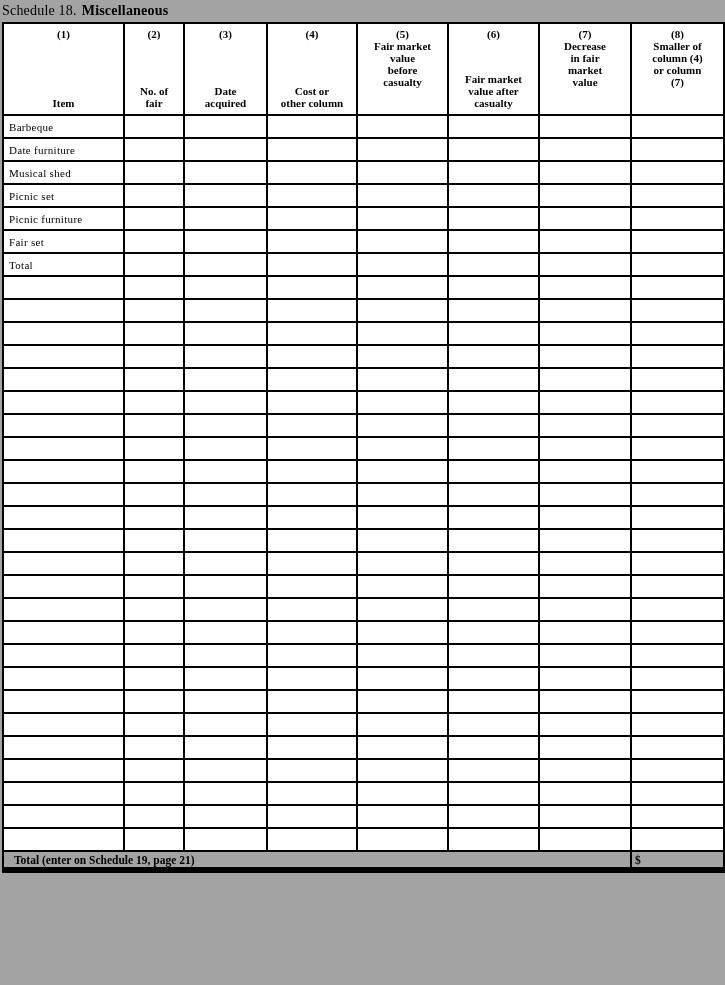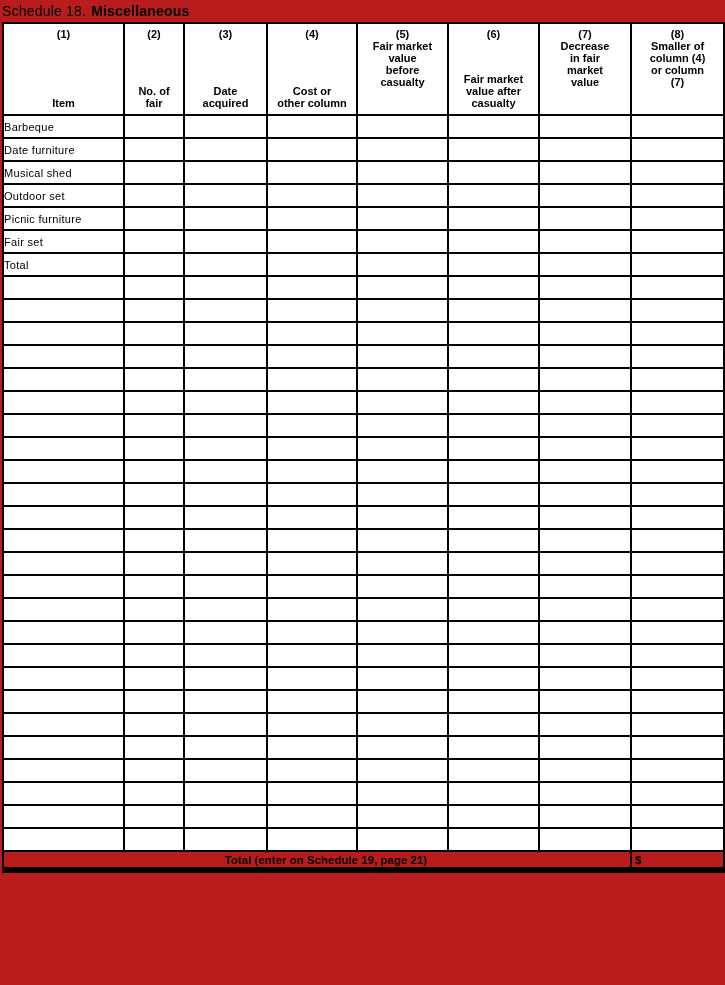--- a/index.html
+++ b/index.html
@@ -1,20 +1,20 @@
 <!DOCTYPE html>
 <html><head>
 <meta charset="utf-8">
 <style>
   html, body { margin: 0; padding: 0; background: #ffffff; }
   .page {
     width: 725px;
     height: 985px;
-    background: #b91c1c;
-    font-family: Liberation Sans, sans-serif;
+    background: #a3a3a3;
+    font-family: Liberation Serif, serif;
     color: #000;
     box-sizing: border-box;
     overflow: hidden;
   }
   .title {
     padding: 3px 0 0 2px;
     height: 19px;
     font-size: 14px;
     white-space: nowrap;
   }
@@ -51,30 +51,30 @@
   .hlabel { white-space: pre-line; font-weight: bold; }
 
   tbody td {
     height: 23px;
     font-size: 11px;
     font-weight: normal;
     letter-spacing: 0.3px;
     vertical-align: middle;
     background: #fff;
   }
-  tbody td.item-cell { }
+  tbody td.item-cell { padding-left: 5px; }
 
   tr.total-row td {
     height: 19px;
     font-size: 11.5px;
     font-weight: bold;
     vertical-align: middle;
     border-bottom: 6px solid #000;
   }
-  tr.total-row td.total-label { padding-left: 18px; text-align: center; }
+  tr.total-row td.total-label { padding-left: 10px; }
   tr.total-row td.total-dollar { padding-left: 3px; }
 </style>
 </head>
 <body>
 
 <div class="page">
 
   <div class="title">
     <span class="prefix">Schedule 18.</span><span class="name">Miscellaneous</span>
   </div>
@@ -181,21 +181,21 @@
           <td class="item-cell">Musical shed</td>
           <td></td>
           <td></td>
           <td></td>
           <td></td>
           <td></td>
           <td></td>
           <td></td>
         </tr>
         <tr>
-          <td class="item-cell">Outdoor set</td>
+          <td class="item-cell">Picnic set</td>
           <td></td>
           <td></td>
           <td></td>
           <td></td>
           <td></td>
           <td></td>
           <td></td>
         </tr>
         <tr>
           <td class="item-cell">Picnic furniture</td>

